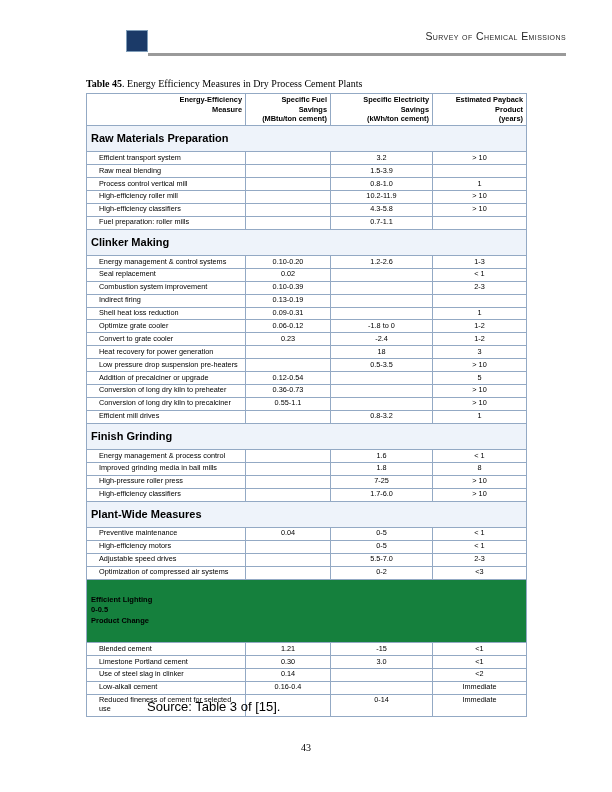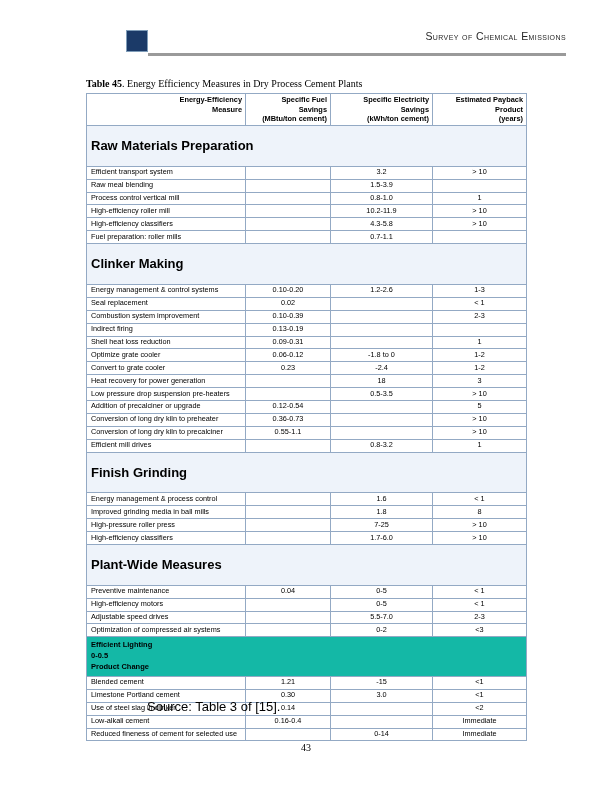--- a/index.html
+++ b/index.html
@@ -96,33 +96,33 @@
     text-align: right;
     vertical-align: middle;
     padding: 3px 2px;
     font-size: 7.4px;
     line-height: 1.3;
   }
 
   tr.section-row td {
     background: #eef3fa;
     font-weight: bold;
-    padding: 12px 4px;
-    font-size: 13px;
+    padding: 6px 4px;
+    font-size: 11px;
   }
 
   tr.block-row td {
-    background: #14b8a6;
+    background: #15803d;
     font-weight: bold;
-    padding: 3px 4px;
+    padding: 15px 4px;
     font-size: 7.5px;
     line-height: 1.45;
   }
 
-  td.measure { text-align: left; padding-left: 4px; }
+  td.measure { text-align: left; padding-left: 12px; }
   td.num     { text-align: center; }
 
   tr.data-row td { padding-top: 1.5px; padding-bottom: 1.5px; }
 
   
   .source-note {
     position: absolute;
     left: 102px;
     top: 699px;
     font-size: 13px;

